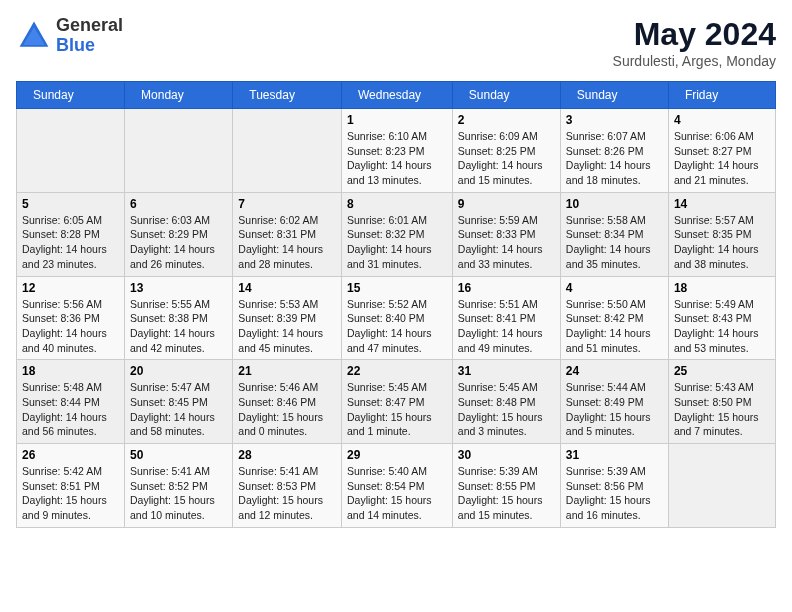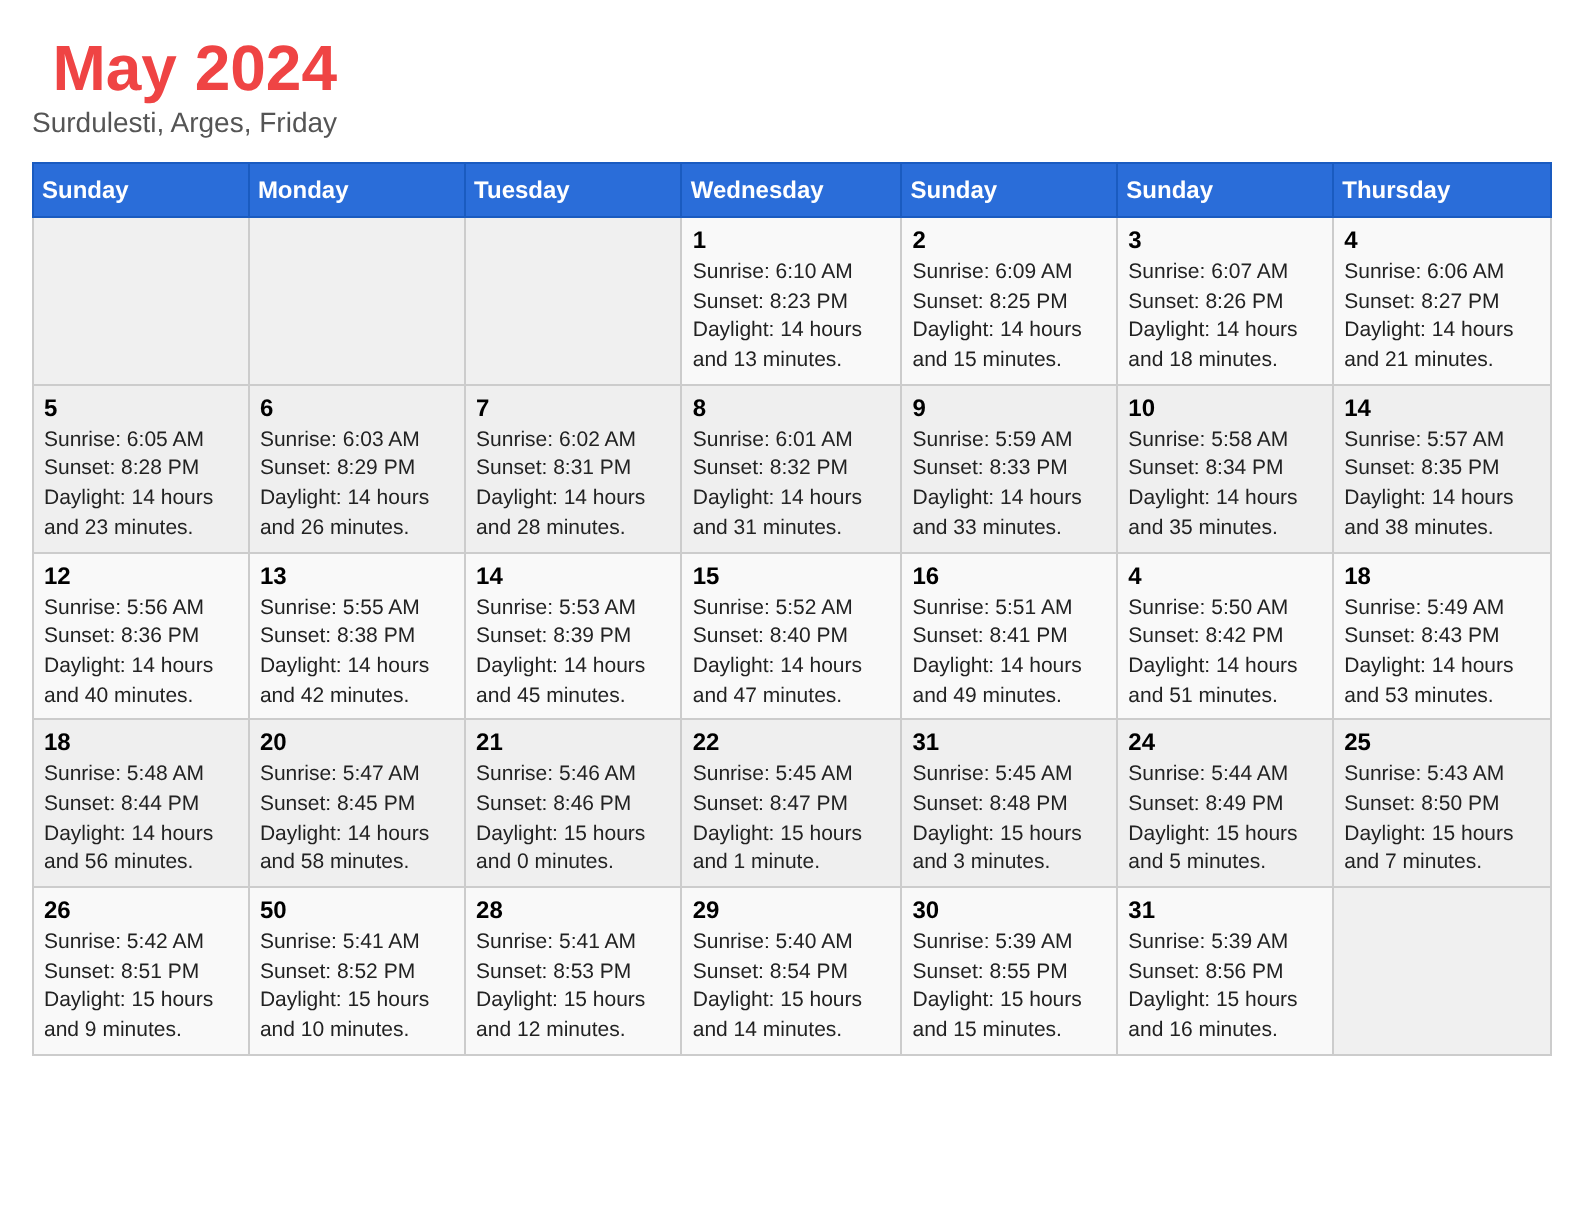--- a/index.html
+++ b/index.html
@@ -39,38 +39,38 @@
     .logo-icon {
       width: 36px;
       height: 36px;
     }
     .title-block {
       text-align: right;
     }
     .month-title {
       font-size: 32px;
       font-weight: bold;
-      color: #ef4444;
+      color: #0f172a;
     }
     .location {
       font-size: 14px;
       color: #555;
     }
     .calendar {
       width: 100%;
       border-collapse: collapse;
       font-size: 11px;
     }
     .calendar thead tr th {
       background: #2a6dd9;
       color: #fff;
-      padding: 6px 4px;
+      padding: 6px 16px;
       text-align: left;
       font-size: 12px;
-      font-weight: bold;
+      font-weight: normal;
       border: 1px solid #1a5bc0;
     }
     .calendar tbody tr td {
       border: 1px solid #ccc;
       vertical-align: top;
       padding: 4px 5px;
       width: 113px;
       min-height: 80px;
       background: #fff;
     }
@@ -92,36 +92,46 @@
       color: #222;
     }
     .empty-cell {
       background: #f0f0f0 !important;
     }
   </style>
 </head>
 <body>
 
 <div class="header">
+  <div class="logo">
+    <svg class="logo-icon" viewBox="0 0 40 40">
+      <polygon points="20,4 36,32 4,32" fill="#2a6dd9"></polygon>
+      <polygon points="20,10 32,30 8,30" fill="#5a9aff" opacity="0.5"></polygon>
+    </svg>
+    <div class="logo-text">
+      <span class="logo-general">General</span>
+      <span class="logo-blue">Blue</span>
+    </div>
+  </div>
   <div class="title-block">
     <div class="month-title">May 2024</div>
-    <div class="location">Surdulesti, Arges, Friday</div>
+    <div class="location">Surdulesti, Arges, Monday</div>
   </div>
 </div>
 
 <table class="calendar">
   <thead>
     <tr>
     <th>Sunday</th>
         <th>Monday</th>
         <th>Tuesday</th>
         <th>Wednesday</th>
         <th>Sunday</th>
         <th>Sunday</th>
-        <th>Thursday</th>
+        <th>Friday</th>
       </tr>
   </thead>
   <tbody id="calendar-body">
   <tr>
         <td class="empty-cell"></td>
         <td class="empty-cell"></td>
         <td class="empty-cell"></td>
         <td>
           <span class="day-num">1</span>
           <div class="day-info">Sunrise: 6:10 AM<br>Sunset: 8:23 PM<br>Daylight: 14 hours and 13 minutes.</div>

